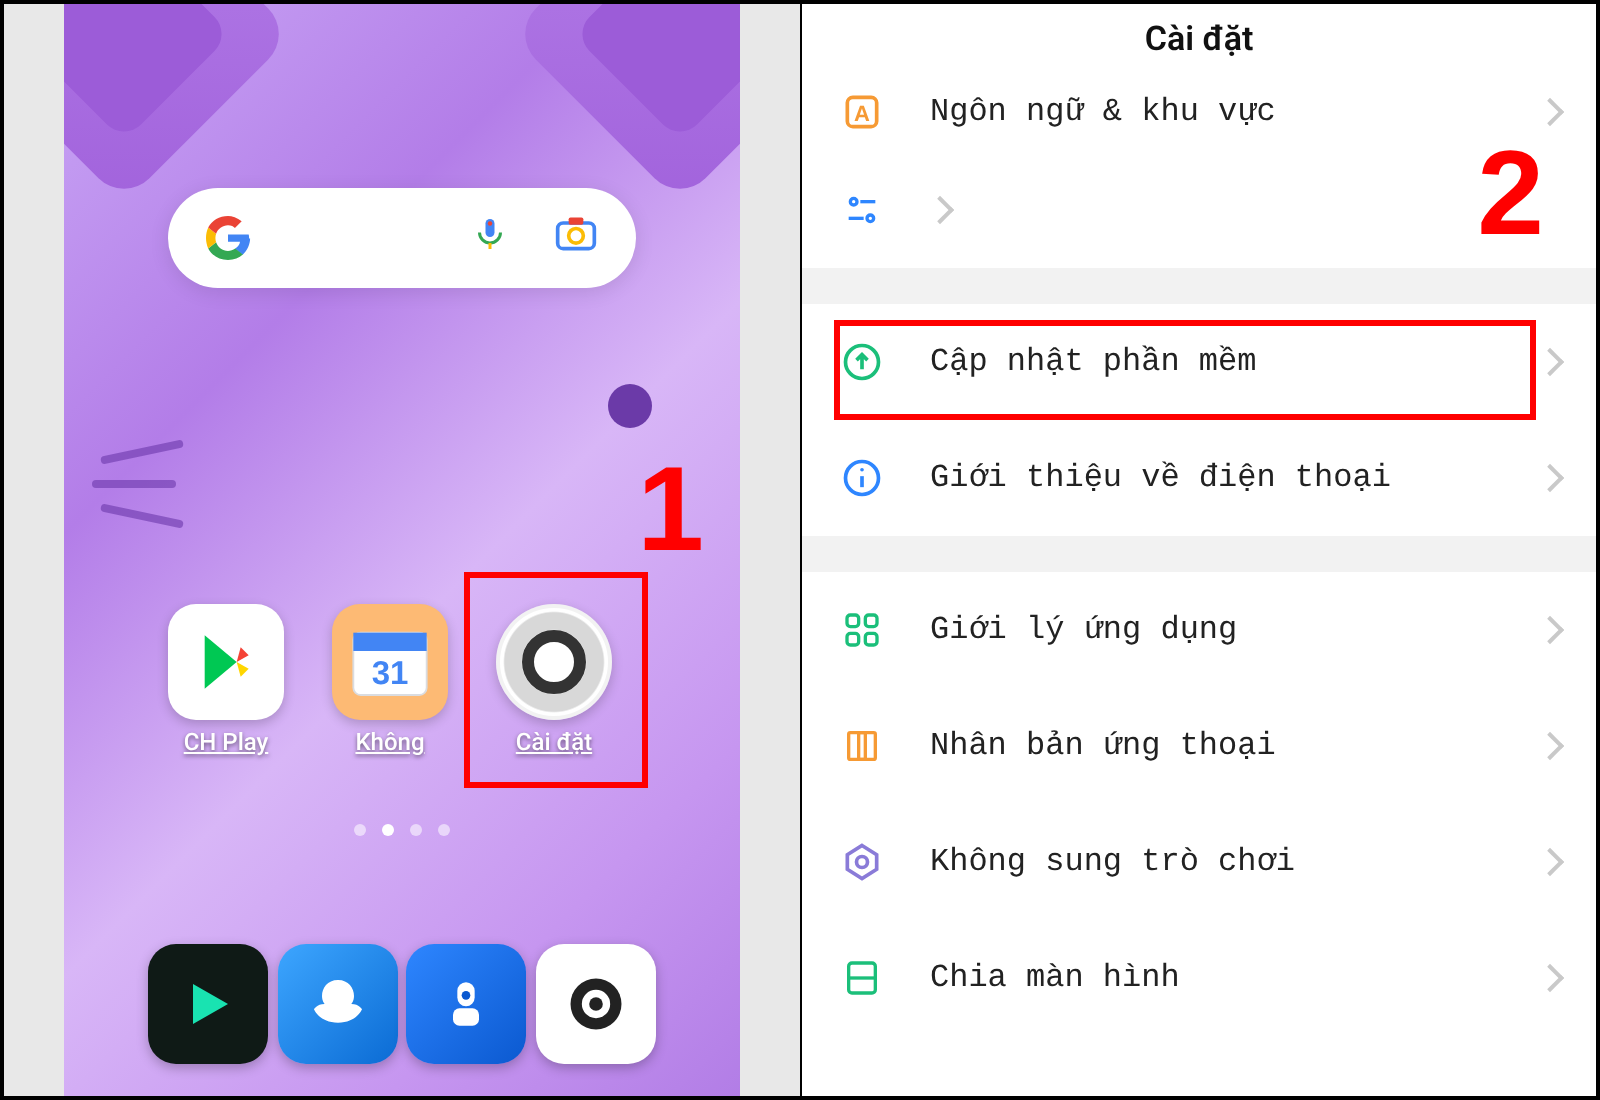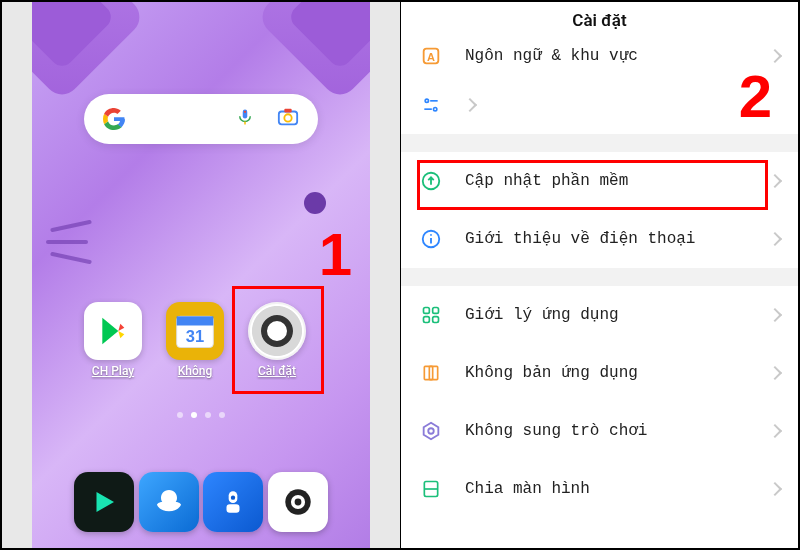--- a/index.html
+++ b/index.html
@@ -82,21 +82,21 @@
 
   .app-icon {
     position:absolute;
     width:58px; height:58px;
     border-radius:14px;
     background:#fff;
     display:flex;align-items:center;justify-content:center;
     box-shadow:0 2px 6px rgba(0,0,0,.2);
   }
   .app-icon.play{ background:#fff;}
-  .app-icon.cal { background:#eab308;}
+  .app-icon.cal { background:#fdba74;}
   .app-icon.settings{
     background:radial-gradient(circle at 50% 50%, #fff 0 38%, #d8d8d8 40% 60%, #fff 62% 70%, transparent 72%),
                conic-gradient(#e7e7ea 0 12.5%, #f3f3f5 0 25%, #e7e7ea 0 37.5%, #f3f3f5 0 50%, #e7e7ea 0 62.5%, #f3f3f5 0 75%, #e7e7ea 0 87.5%, #f3f3f5 0 100%);
     border-radius:50%;
     box-shadow:inset 0 0 0 2px rgba(0,0,0,.05),0 2px 6px rgba(0,0,0,.2);
   }
   .app-icon.settings .ring{
     width:32px;height:32px;border-radius:50%;
     background:#fff;border:6px solid #333;
   }
@@ -357,21 +357,21 @@
       <span class="chev"></span>
     </div>
 
     <div class="row">
       <span class="icon">
         <svg width="20" height="20" viewBox="0 0 24 24" fill="none" stroke="#f69a34" stroke-width="2">
             <rect x="4" y="4" width="10" height="16" rx="1"></rect>
             <rect x="10" y="4" width="10" height="16" rx="1"></rect>
           </svg>
       </span>
-      <span class="label">Không bản ứng dụng</span>
+      <span class="label">Nhân bản ứng thoại</span>
       <span class="chev"></span>
     </div>
 
     <div class="row">
       <span class="icon">
         <svg width="22" height="22" viewBox="0 0 24 24" fill="none" stroke="#8a7bd8" stroke-width="2">
             <polygon points="12,3 20,8 20,16 12,21 4,16 4,8"></polygon>
             <circle cx="12" cy="12" r="3"></circle>
           </svg>
       </span>

